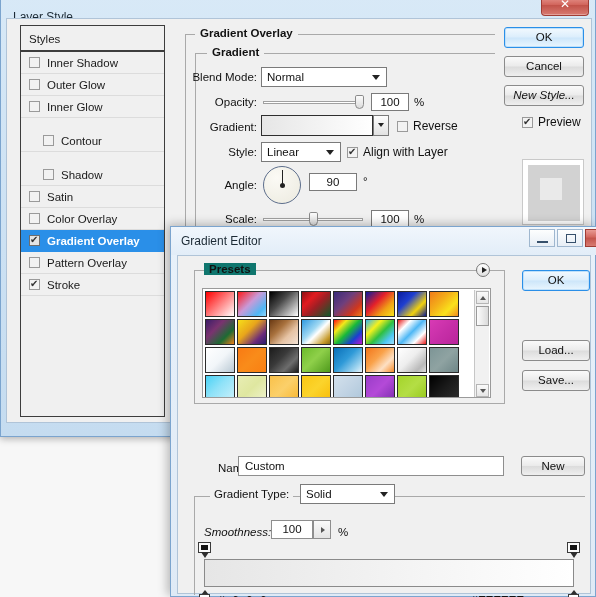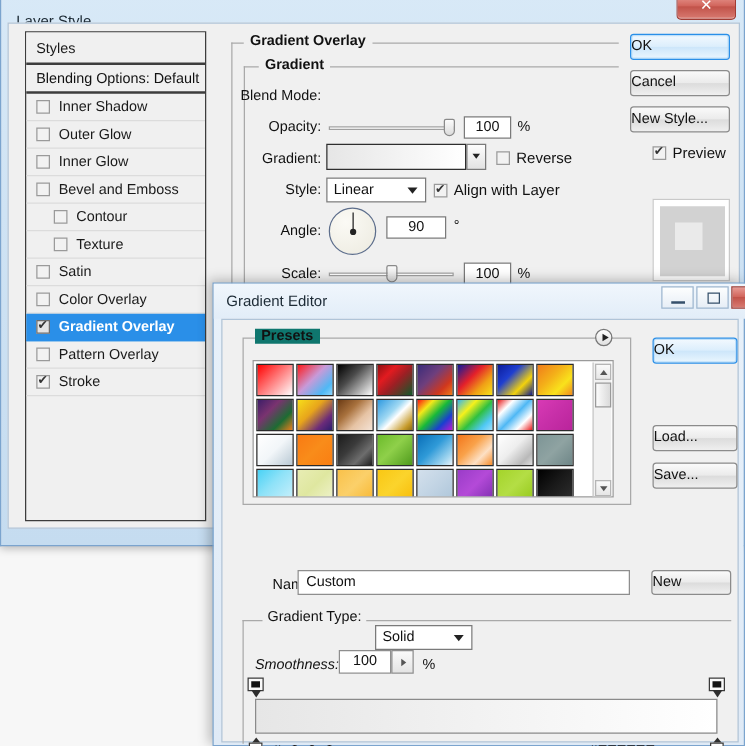--- a/index.html
+++ b/index.html
@@ -52,21 +52,21 @@
     height:23px;line-height:23px;padding-left:8px;
     background:#f0f0f0;border-bottom:2px solid #3d3d3d;
     font-size:11.5px;box-sizing:border-box;
   }
   .style-item{
     height:22px;line-height:22px;padding-left:8px;
     border-bottom:1px solid #dcdcdc;
     display:flex;align-items:center;box-sizing:border-box;
     font-size:11.5px;color:#1a1a1a;
   }
-  .style-item.sub{padding-left:22px;}
+  .style-item.sub{padding-left:22px;margin-top:12px;}
   .style-item.selected{background:#2a8fe8;color:#fff;font-weight:bold;border-bottom:1px solid #2a8fe8;}
   .cbox{
     width:11px;height:11px;background:#f2f2f2;border:1px solid #9a9a9a;
     margin-right:7px;display:inline-block;position:relative;flex:none;box-sizing:border-box;
   }
   .cbox.checked::after{
     content:"✔";position:absolute;left:0px;top:-3px;font-size:10px;color:#333;line-height:13px;
   }
   .style-item.selected .cbox{background:#e4e4e4;border-color:#6d6d6d;}
 
@@ -124,21 +124,21 @@
   #angle-dial{
     position:absolute;left:258px;top:156px;width:38px;height:38px;border-radius:50%;
     background:radial-gradient(circle at 35% 30%,#fbfaf5,#eceadf);
     border:1px solid #5d6e8c;box-sizing:border-box;
   }
   #angle-needle{position:absolute;left:18px;top:3px;width:1px;height:16px;background:#222;}
   #angle-dot{position:absolute;left:16px;top:16px;width:5px;height:5px;border-radius:50%;background:#222;}
 
   
   .btn{
-    position:absolute;box-sizing:border-box;text-align:left;font-size:11.5px;color:#111;
+    position:absolute;box-sizing:border-box;text-align:center;font-size:11.5px;color:#111;
     background:linear-gradient(to bottom,#fafafa 0%,#ebebeb 48%,#dcdcdc 52%,#efefef 100%);
     border:1px solid #8b8b8b;border-radius:3px;
   }
   .btn.primary{
     border:1px solid #2a8fe8;box-shadow:0 0 0 1px #bfe0fa inset;
     background:linear-gradient(to bottom,#f3f9fe 0%,#dceefc 48%,#cde6fa 52%,#eaf6fe 100%);
   }
   #preview-box{
     position:absolute;left:515px;top:140px;width:62px;height:66px;
     background:#fff;border:1px solid #c9c9c9;box-sizing:border-box;
@@ -219,21 +219,21 @@
     background:#fff;border:1px solid #8e8e8e;box-sizing:border-box;
     font-size:11.5px;line-height:18px;padding-left:6px;color:#111;
   }
   #new-btn{position:absolute;left:343px;top:200px;width:64px;height:20px;line-height:18px;}
 
   #gtype-group{
     position:absolute;left:16px;top:240px;width:391px;height:99px;
     border:1px solid #a9a9a9;border-right:none;border-bottom:none;box-sizing:border-box;
   }
   #gtype-label{position:absolute;left:32px;top:232px;background:#f0f0f0;padding:0 4px;font-size:11.5px;}
-  #gtype-combo{position:absolute;left:122px;top:244px;width:78px;height:20px;}
+  #gtype-combo{position:absolute;left:122px;top:228px;width:95px;height:20px;}
   #smooth-label{position:absolute;left:26px;top:270px;font-size:11.5px;font-style:italic;}
   #smooth-input{
     position:absolute;left:93px;top:264px;width:42px;height:19px;background:#fff;
     border:1px solid #8e8e8e;box-sizing:border-box;font-size:11.5px;line-height:17px;
     text-align:center;color:#111;
   }
   #smooth-spin{
     position:absolute;left:135px;top:264px;width:18px;height:19px;
     background:linear-gradient(to bottom,#fafafa,#e4e4e4);border:1px solid #8e8e8e;box-sizing:border-box;
   }
@@ -283,45 +283,40 @@
 
   <div id="layer-style-titlebar">
     <div id="ls-title">Layer Style</div>
     <div class="win-close-ls">✕</div>
   </div>
 
   <div id="ls-body">
 
     <div id="styles-panel">
       <div class="styles-header">Styles</div>
-      <div class="blending-row">Blending Options: Default</div>
 
       <div class="style-item">
         <span class="cbox"></span>
         <span>Inner Shadow</span>
       </div>
       <div class="style-item">
         <span class="cbox"></span>
         <span>Outer Glow</span>
       </div>
       <div class="style-item">
         <span class="cbox"></span>
         <span>Inner Glow</span>
       </div>
-      <div class="style-item">
-        <span class="cbox"></span>
-        <span>Bevel and Emboss</span>
-      </div>
       <div class="style-item sub">
         <span class="cbox"></span>
         <span>Contour</span>
       </div>
       <div class="style-item sub">
         <span class="cbox"></span>
-        <span>Texture</span>
+        <span>Shadow</span>
       </div>
       <div class="style-item">
         <span class="cbox"></span>
         <span>Satin</span>
       </div>
       <div class="style-item">
         <span class="cbox"></span>
         <span>Color Overlay</span>
       </div>
       <div class="style-item selected">
@@ -338,20 +333,24 @@
       </div>
     </div>
 
     <div id="go-section">
       <div class="group-box" id="go-outer"></div>
       <div class="group-title" id="go-outer-title">Gradient Overlay</div>
       <div class="group-box" id="go-inner"></div>
       <div class="group-title" id="go-inner-title">Gradient</div>
 
       <div class="field-label" style="left:0px;top:44px;width:72px;">Blend Mode:</div>
+      <div class="combo" style="left:76px;top:40px;width:126px;">
+        <span>Normal</span>
+        <span class="arrow"></span>
+      </div>
 
       <div class="field-label" style="left:0px;top:69px;width:72px;">Opacity:</div>
       <div class="slider-track" style="left:78px;top:74px;width:100px;"></div>
       <div class="slider-thumb" style="left:170px;top:68px;"></div>
       <div class="numfield" style="left:186px;top:66px;width:38px;">100</div>
       <div class="pct" style="left:229px;top:69px;">%</div>
 
       <div class="field-label" style="left:0px;top:94px;width:72px;">Gradient:</div>
       <div class="gradbar" style="left: 76px; top: 88px; width: 112px; height: 21px; background: linear-gradient(to right, rgb(230, 230, 230), rgb(255, 255, 255));"></div>
       <div class="dropbtn" style="left:188px;top:88px;height:21px;">
@@ -382,21 +381,21 @@
 
       <div class="field-label" style="left:0px;top:186px;width:72px;">Scale:</div>
       <div class="slider-track" style="left:78px;top:191px;width:100px;"></div>
       <div class="slider-thumb" style="left:124px;top:185px;"></div>
       <div class="numfield" style="left:186px;top:183px;width:38px;">100</div>
       <div class="pct" style="left:229px;top:186px;">%</div>
     </div>
 
     <div class="btn primary" style="left:497px;top:8px;width:80px;height:21px;line-height:19px;">OK</div>
     <div class="btn" style="left:497px;top:37px;width:80px;height:21px;line-height:19px;">Cancel</div>
-    <div class="btn" style="left:497px;top:66px;width:80px;height:21px;line-height:19px;">New Style...</div>
+    <div class="btn" style="left:497px;top:66px;width:80px;height:21px;line-height:19px;font-style:italic;">New Style...</div>
     <div class="chk-inline" style="left:515px;top:96px;">
       <span class="cbox checked"></span>
       <span>Preview</span>
     </div>
     <div id="preview-box">
       <div id="preview-inner"></div>
       <div id="preview-sq"></div>
     </div>
   </div>
 </div>

